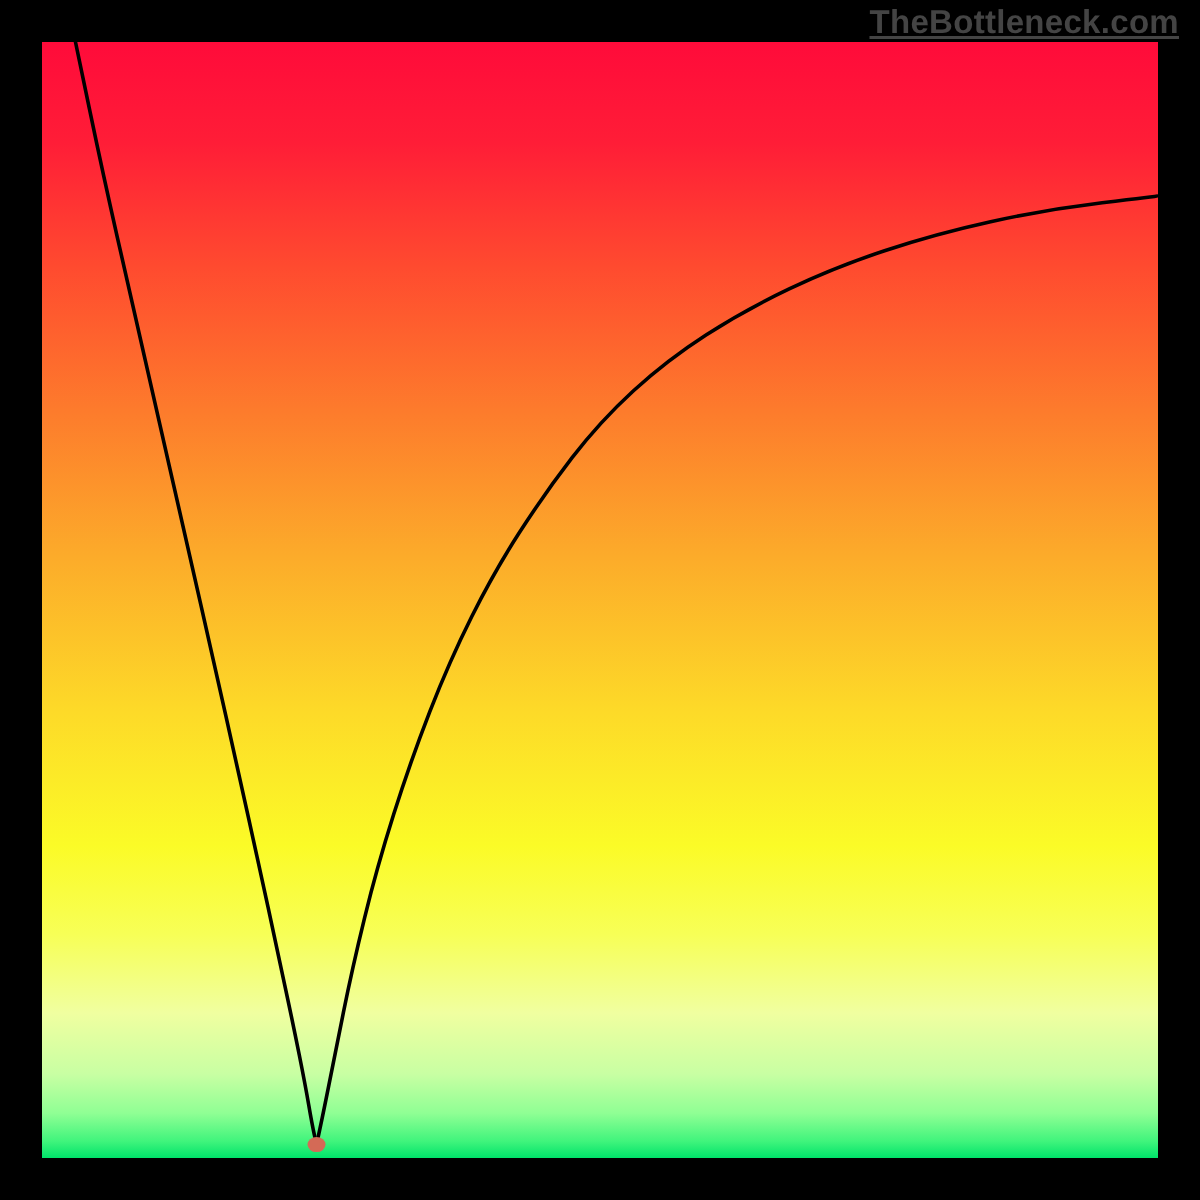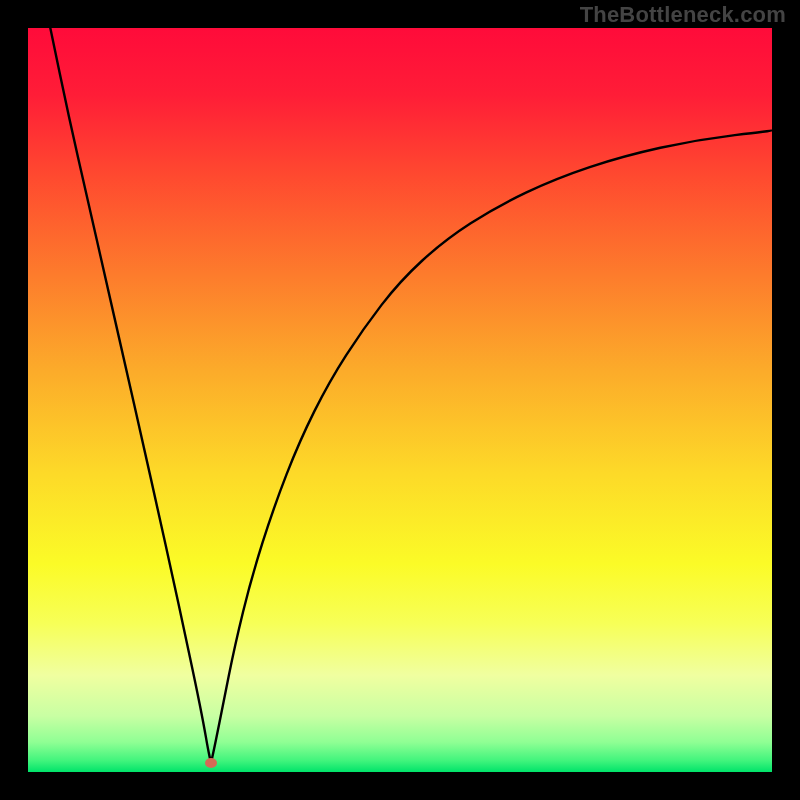--- a/index.html
+++ b/index.html
@@ -21,20 +21,21 @@
   }
   .watermark {
     position: absolute;
     top: 2px;
     right: 14px;
     color: #444;
     font-size: 22px;
     font-weight: 600;
     letter-spacing: 0.2px;
     user-select: none;
+    text-decoration: underline;
   }
   svg {
     display: block;
   }
 </style>
 </head>
 <body>
 
 <div class="frame">
 

